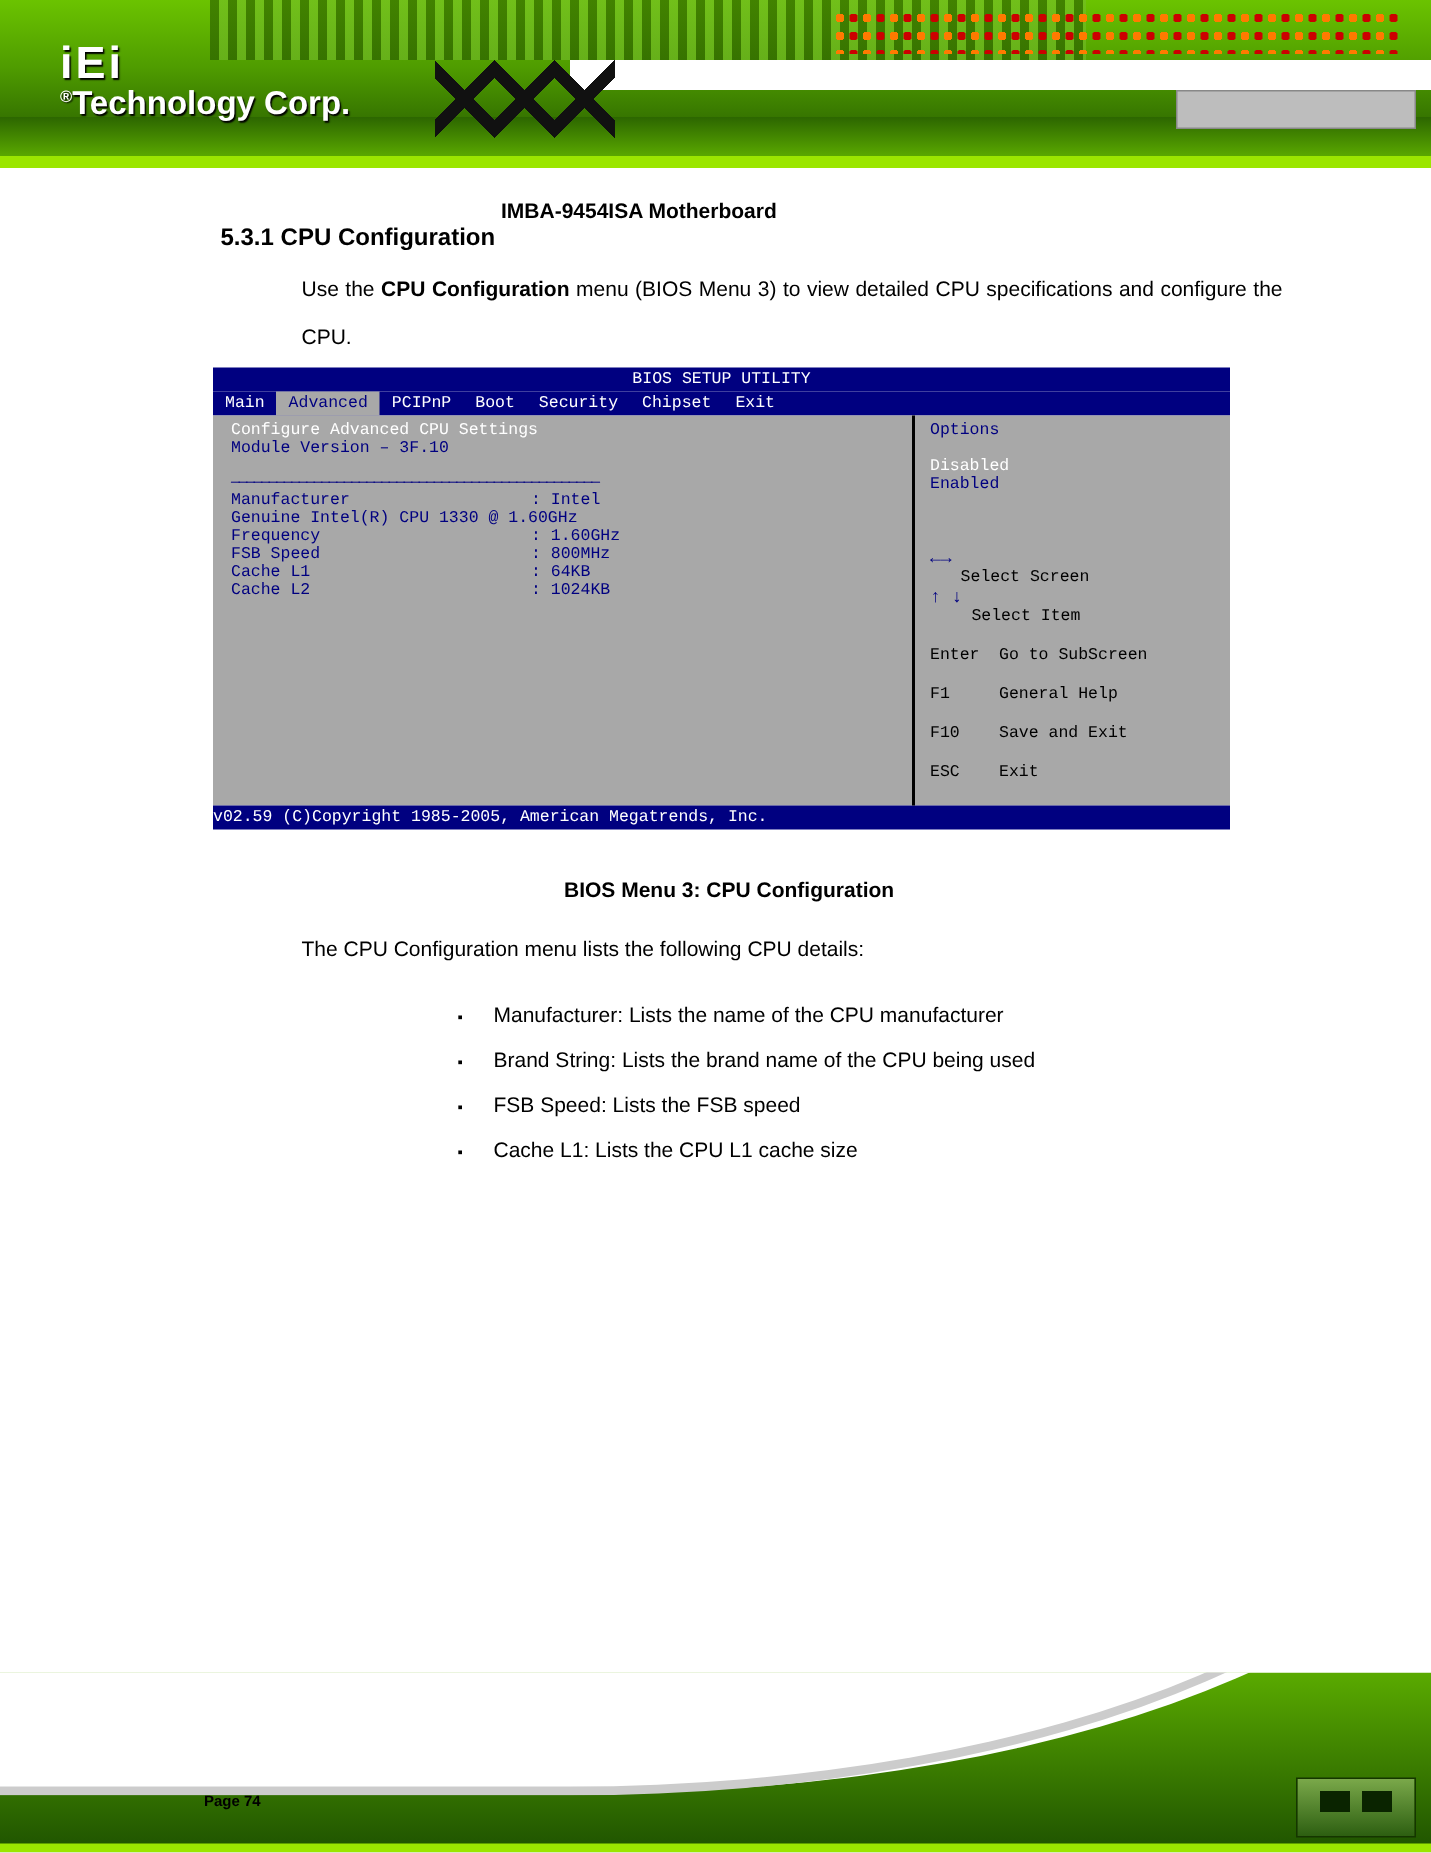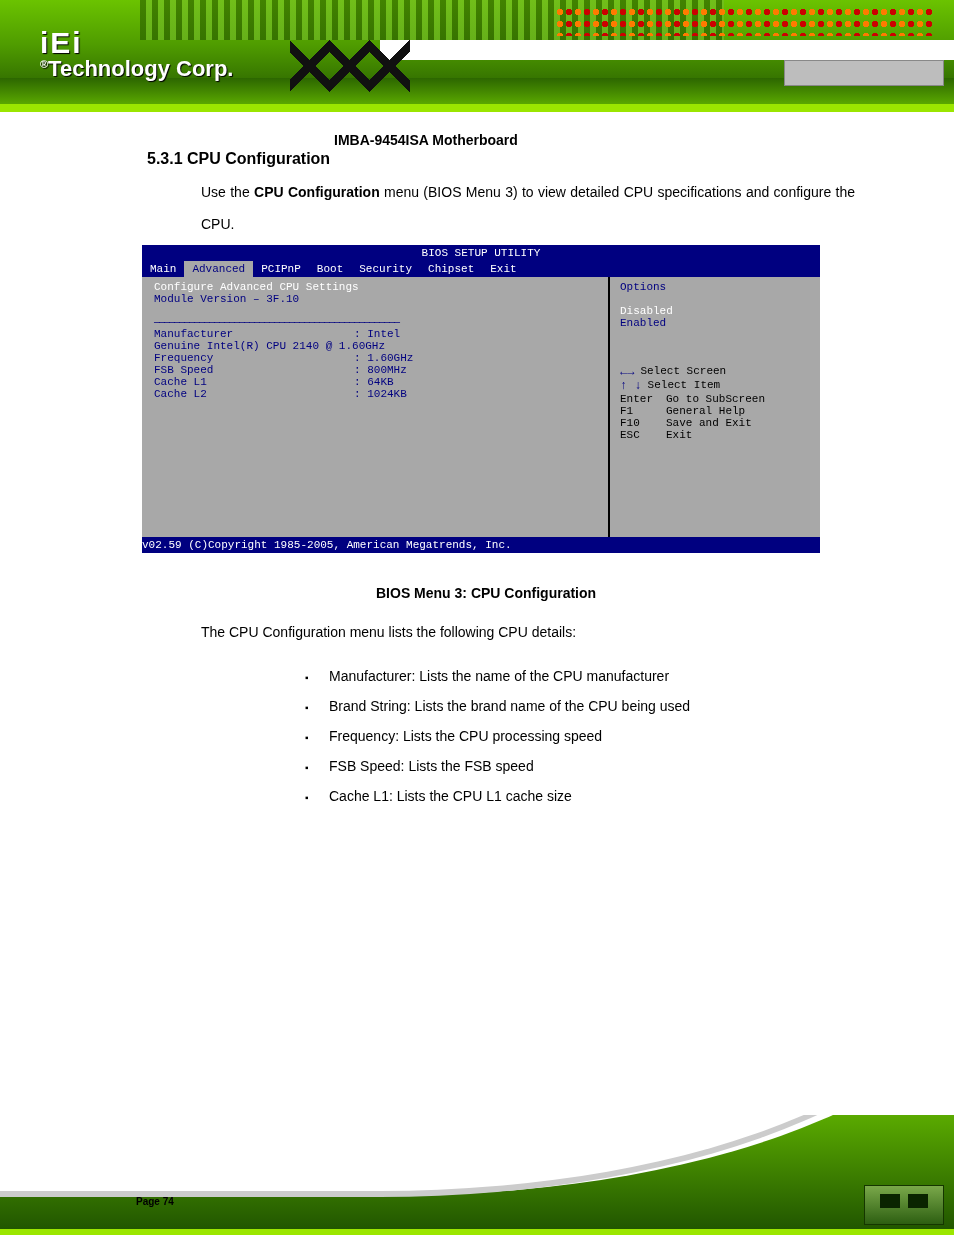--- a/index.html
+++ b/index.html
@@ -47,21 +47,21 @@
   .bios .tab.active { background:#a8a8a8; color:#000080; }
   .bios .body { display:flex; background:#a8a8a8; color:#000080; min-height:260px;}
   .bios .main { flex:1; padding:4px 12px 12px 12px; border-right:2px solid #000;}
   .bios .help { width:210px; padding:4px 10px;}
   .bios .main .hdr { color:#fff; }
   .bios .main .hr  { color:#000080; letter-spacing:-1px; font-size:10px;}
   .bios .kv { display:flex; }
   .bios .kv .k { width:200px; }
   .bios .help .nav-line { display:flex; gap:6px; }
   .bios .help .arrow { color:#000080; font-size:12px; }
-  .bios .help .arrow-lbl { color:#000; }
+  .bios .help .arrow-lbl { color:#000;margin-top:14px; }
   .bios .status { padding:2px 0;}
 
   .caption { position:absolute; top:585px; left:376px; font-size:14px; font-weight:bold;}
   .para2 { position:absolute; top:624px; left:201px; font-size:14px; }
 
   ul.details { position:absolute; top:668px; left:305px; font-size:14px; list-style:none; }
   ul.details li { margin-bottom:14px; }
   ul.details li::before { content:'▪'; color:#000; font-size:10px; display:inline-block; width:24px;}
 
   
@@ -121,21 +121,21 @@
   <div class="body">
     <div class="main">
       <div class="hdr">Configure Advanced CPU Settings</div>
       <div>Module Version – 3F.10</div>
       <br>
       <div class="hr">—————————————————————————————————————————————————</div>
       <div class="kv">
           <span class="k">Manufacturer</span>
           <span>: Intel</span>
         </div>
-      <div>Genuine Intel(R) CPU  2140 @ 1.60GHz</div>
+      <div>Genuine Intel(R) CPU  1330 @ 1.60GHz</div>
       <div class="kv">
           <span class="k">Frequency</span>
           <span>: 1.60GHz</span>
         </div>
       <div class="kv">
           <span class="k">FSB Speed</span>
           <span>: 800MHz</span>
         </div>
       <div class="kv">
           <span class="k">Cache L1</span>
@@ -179,21 +179,20 @@
   </div>
   <div class="bar status">v02.59 (C)Copyright 1985-2005, American Megatrends, Inc.</div>
 </div>
 
 <div class="caption">BIOS Menu 3: CPU Configuration</div>
 <div class="para2">The CPU Configuration menu lists the following CPU details:</div>
 
 <ul class="details">
   <li>Manufacturer: Lists the name of the CPU manufacturer</li>
   <li>Brand String: Lists the brand name of the CPU being used</li>
-  <li>Frequency: Lists the CPU processing speed</li>
   <li>FSB Speed: Lists the FSB speed</li>
   <li>Cache L1: Lists the CPU L1 cache size</li>
 </ul>
 
 <div class="footer-banner">
   <div class="fb-green"></div>
   <div class="fb-white-arc"></div>
   <div class="fb-grey-arc"></div>
   <div class="fb-lime-strip"></div>
   <div class="fb-chip"></div>

